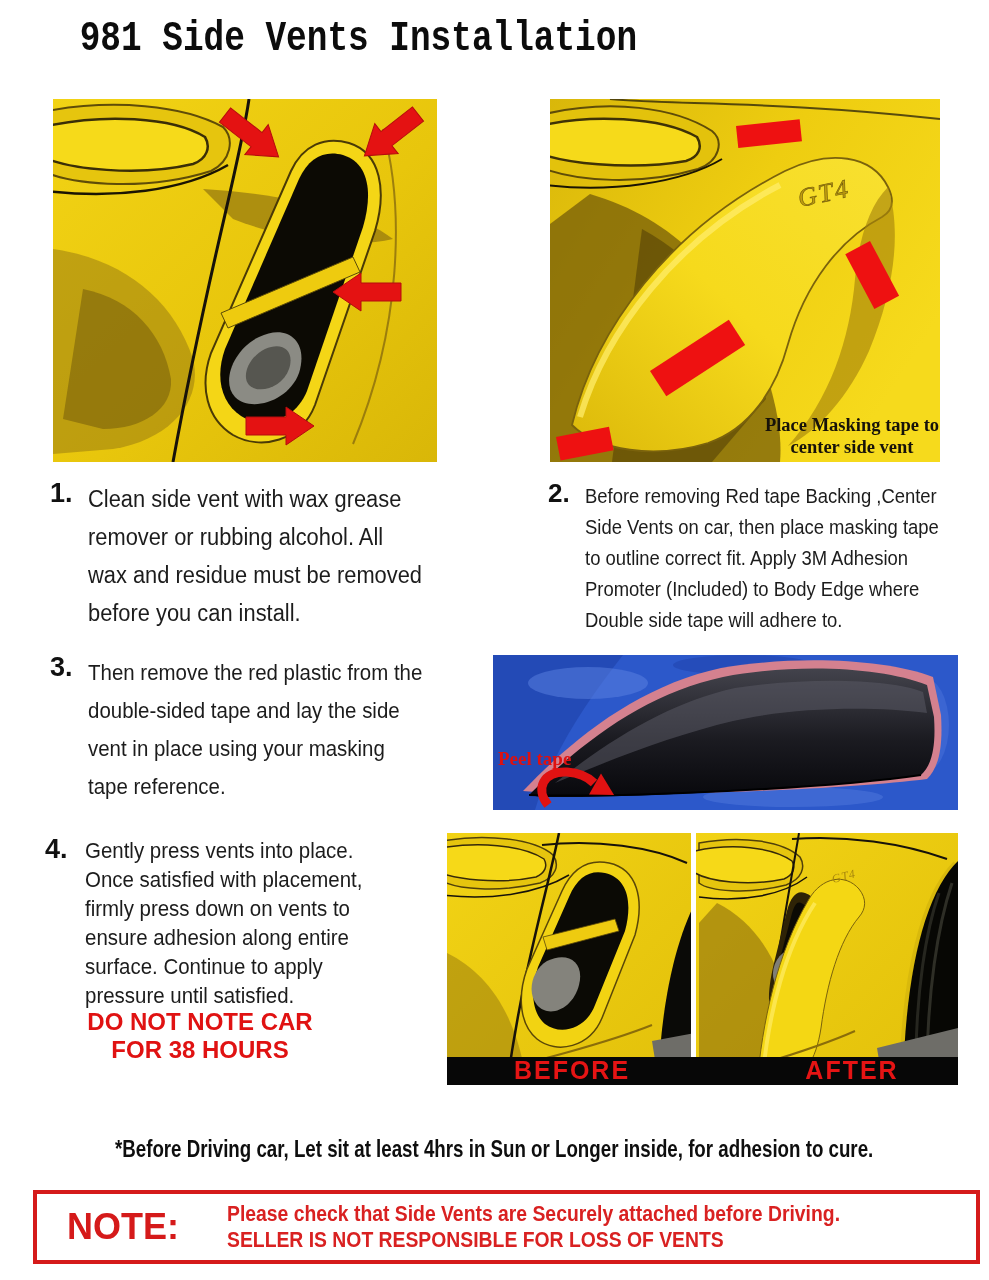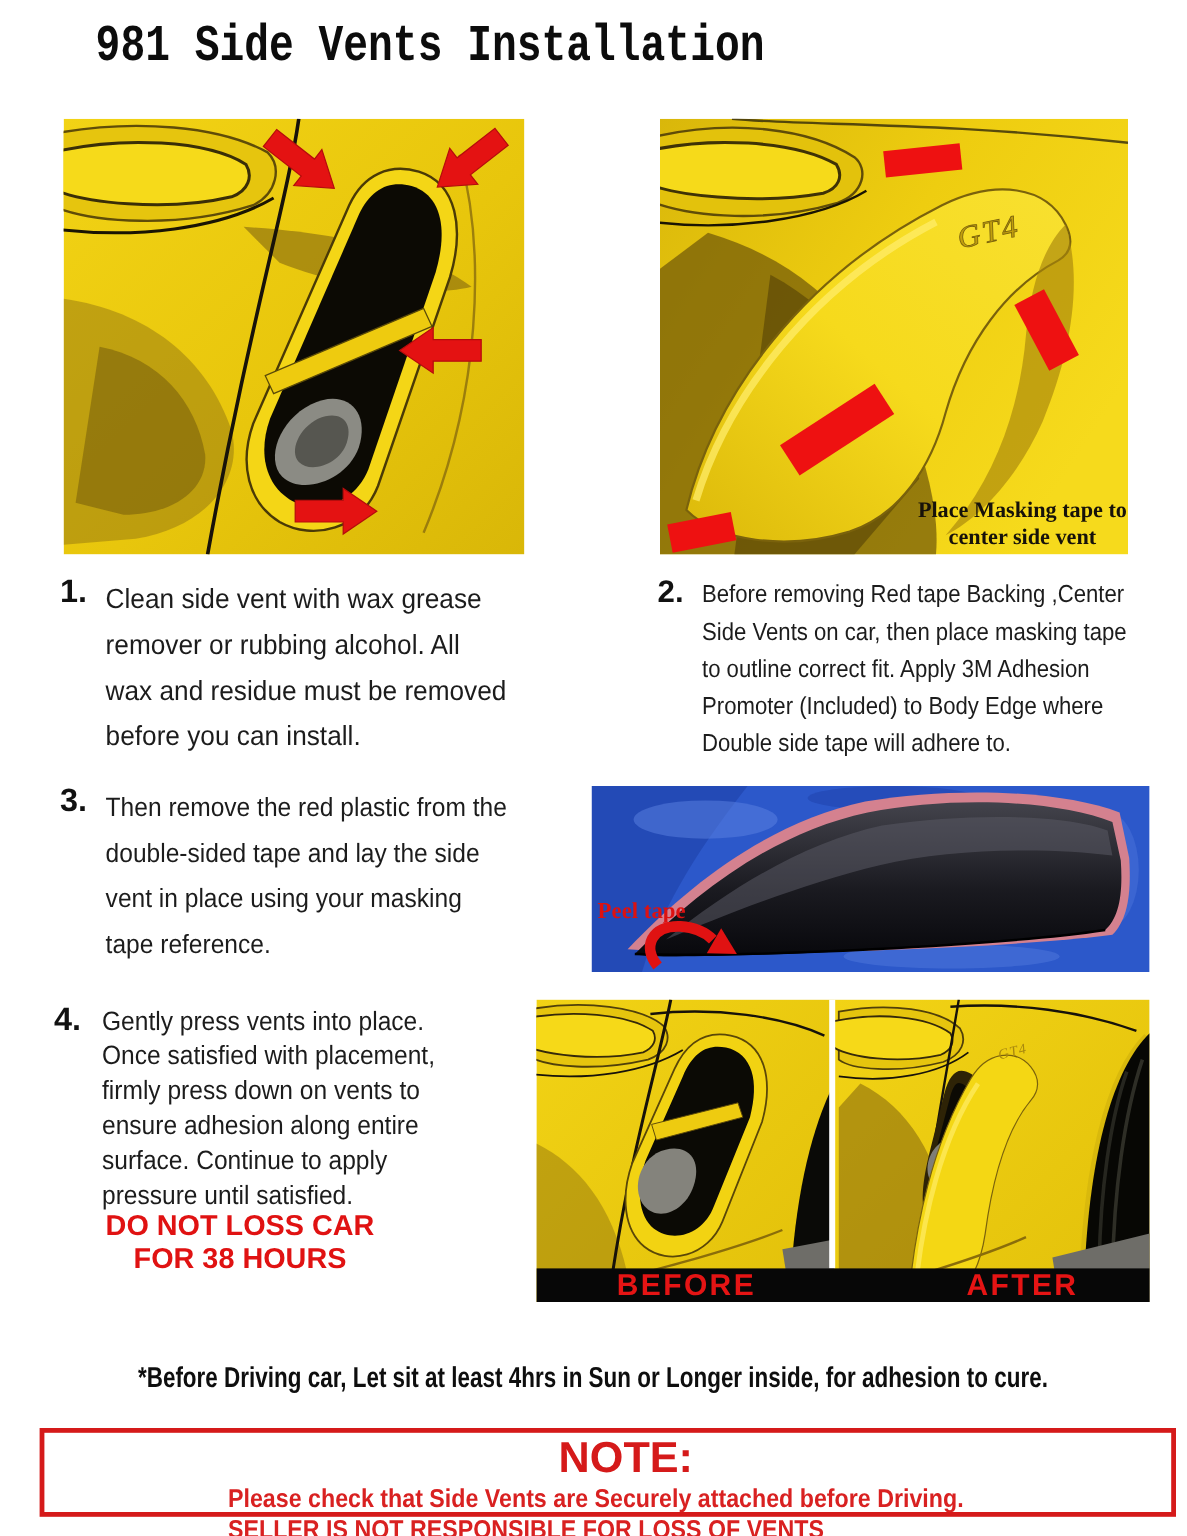--- a/index.html
+++ b/index.html
@@ -29,21 +29,21 @@
   #step4 .num{font-size:27px;}
   #step4 .lines{margin-left:40px;transform:scaleX(.93);}
   #step4 .lines div{line-height:29px;}
   #nowash{left:70px;top:1008px;width:260px;text-align:center;color:#e01212;
           font-weight:bold;font-size:24px;line-height:28px;}
   #footer1{top:1106px;left:0;width:989px;text-align:center;font-size:24px;color:#141414;}
   #footer1 span{display:inline-block;transform:scaleX(.82);transform-origin:center;white-space:nowrap;}
   #footer2{top:1135px;left:0;width:989px;text-align:center;font-size:24px;font-weight:bold;color:#0e0e0e;}
   #footer2 span{display:inline-block;transform:scaleX(.78);transform-origin:center;white-space:nowrap;}
   #notebox{left:33px;top:1190px;width:939px;height:66px;border:4px solid #d51a1a;
-           display:flex;align-items:center;background:#fff;flex-direction:column;}
+           display:flex;align-items:center;background:#fff;}
   #notebox .notelabel{margin-left:30px;font-size:36px;font-weight:bold;color:#d51a1a;flex:0 0 auto;}
   #notebox .notetext{margin-left:48px;color:#d92121;font-weight:bold;font-size:21.5px;line-height:26px;
                      transform:scaleX(.9);transform-origin:left center;}
   #notebox .notetext div{white-space:nowrap;}
   svg text{font-family:"Liberation Sans",sans-serif;}
   svg .serif{font-family:"Liberation Serif",serif;}
 </style>
 </head>
 <body>
 
@@ -167,21 +167,21 @@
       <div>Gently press vents into place.</div>
       <div>Once satisfied with placement,</div>
       <div>firmly press down on vents to</div>
       <div>ensure adhesion along entire</div>
       <div>surface. Continue to apply</div>
       <div>pressure until satisfied.</div>
     </div>
   </div>
 
   <div id="nowash" class="abs">
-    <div>DO NOT LOSS CAR</div>
+    <div>DO NOT NOTE CAR</div>
     <div>FOR 38 HOURS</div>
   </div>
 
   <svg class="abs" style="left:493px;top:655px;" width="465" height="155" viewBox="0 0 465 155">
     <defs>
       <linearGradient id="bladeDark" x1="0" y1="0" x2="0" y2="1">
         <stop offset="0" stop-color="#43434c"></stop>
           <stop offset="0.55" stop-color="#1b1b21"></stop>
           <stop offset="1" stop-color="#08080c"></stop>
       </linearGradient>

